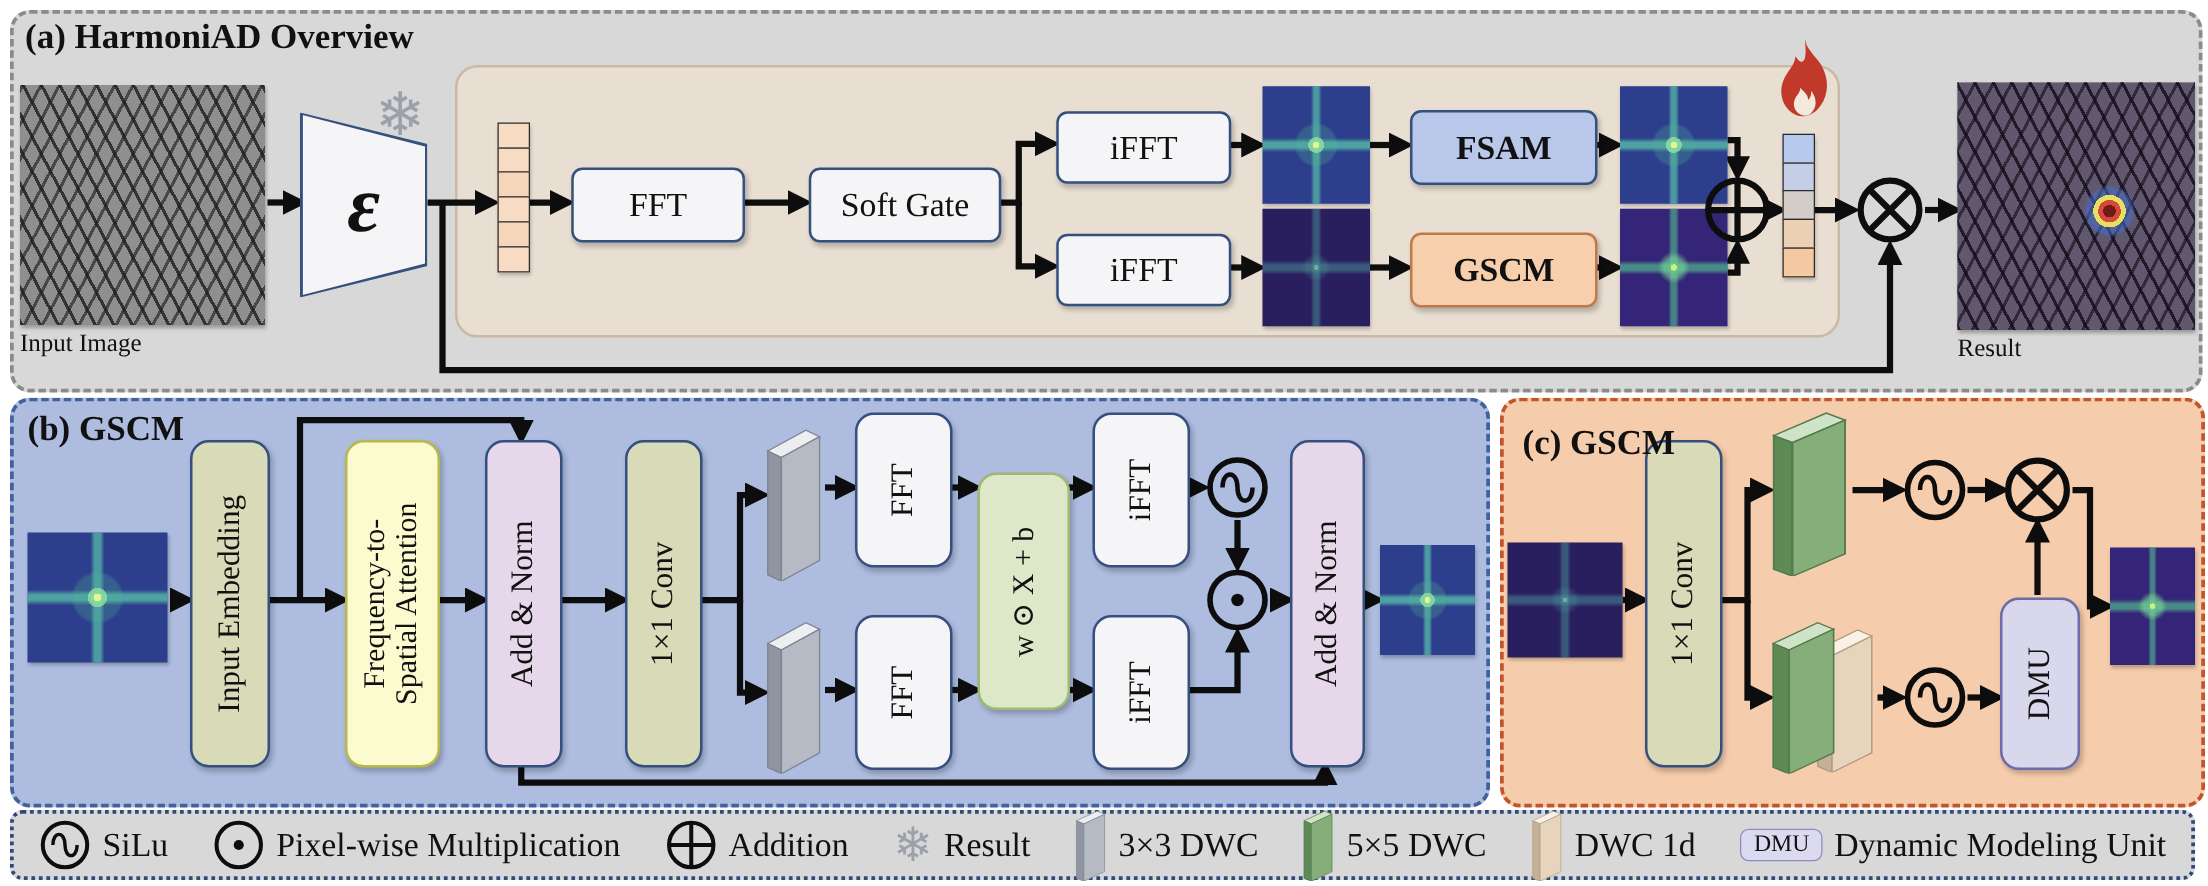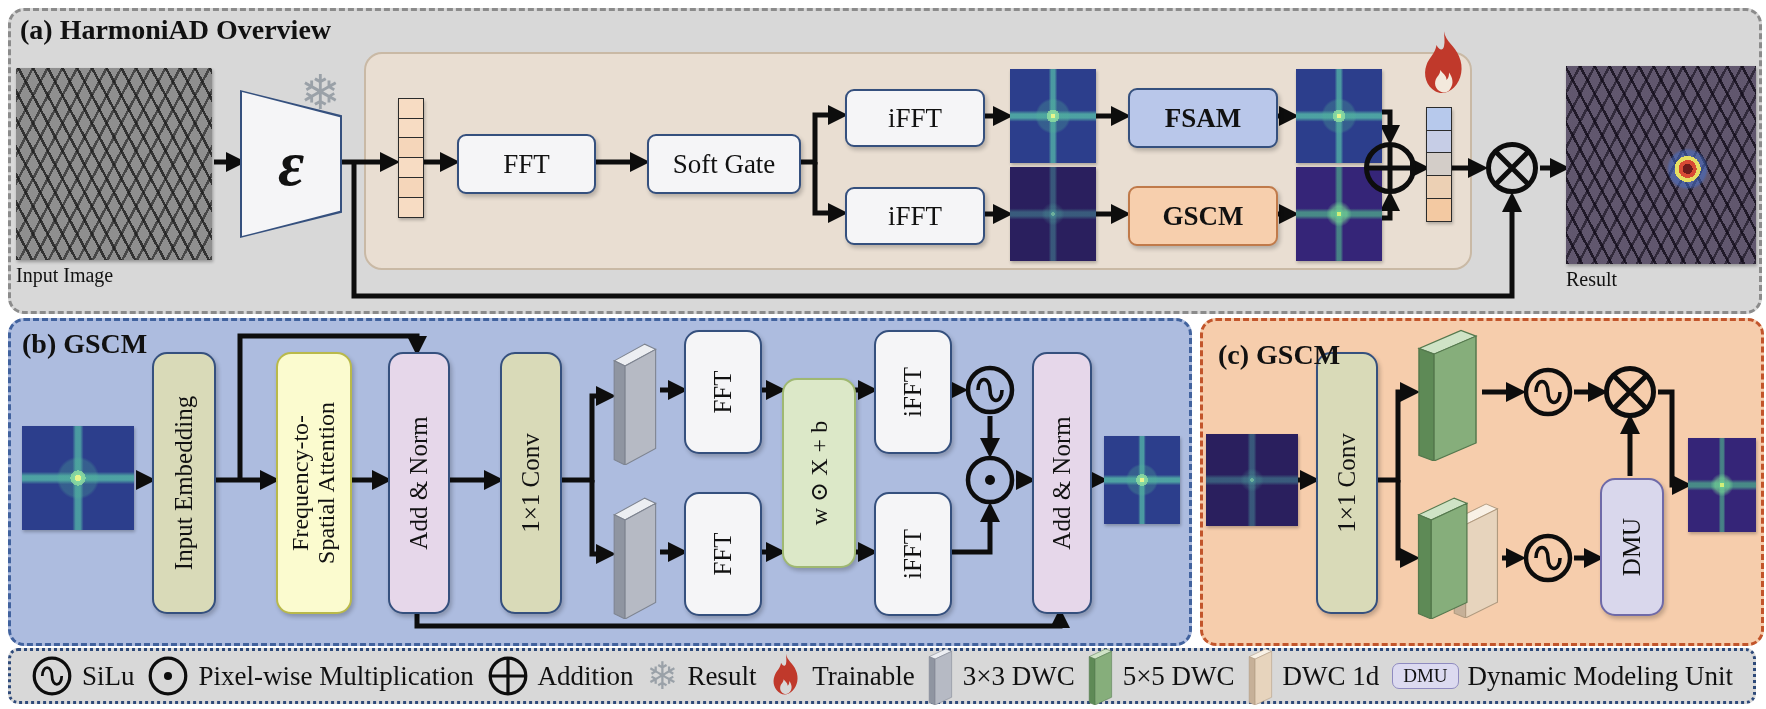--- a/index.html
+++ b/index.html
@@ -335,27 +335,20 @@
         <circle r="22" fill="none" stroke="#0d0d0d" stroke-width="4"></circle>
         <path d="M-22 0 H22 M0 -22 V22" stroke="#0d0d0d" stroke-width="4" fill="none"></path>
       </svg>
       <span>Addition</span>
     </div>
     <div class="legend-item">
       <span style="font-family:'DejaVu Sans',sans-serif;color:#9aa1a8;font-size:38px;line-height:1;">❄</span>
       <span>Result</span>
     </div>
     <div class="legend-item">
-      <svg width="34" height="46" viewBox="0 0 40 56">
-        <path d="M20 1 C21 9 29 13 32 21 C36 30 34 40 28 46 C24 50 18 52 13 49 C6 45 3 36 6 28 C8 22 13 19 14 12 C16 16 19 17 20 13 C21 9 20 5 20 1 Z" fill="#c0392b"></path>
-        <path d="M20 50 C16 50 12 46 13 41 C14 37 17 36 17 32 C19 35 22 36 22 40 C24 38 24 36 24 34 C27 38 28 43 25 47 C24 49 22 50 20 50 Z" fill="#d8d8d8"></path>
-      </svg>
-      <span>Trainable</span>
-    </div>
-    <div class="legend-item">
       <svg width="26" height="58" viewBox="0 0 44 120" preserveAspectRatio="none">
           <use href="#slab-gray"></use>
         </svg>
       <span>3×3 DWC</span>
     </div>
     <div class="legend-item">
       <svg width="26" height="58" viewBox="0 0 44 120" preserveAspectRatio="none">
           <use href="#slab-green"></use>
         </svg>
       <span>5×5 DWC</span>

